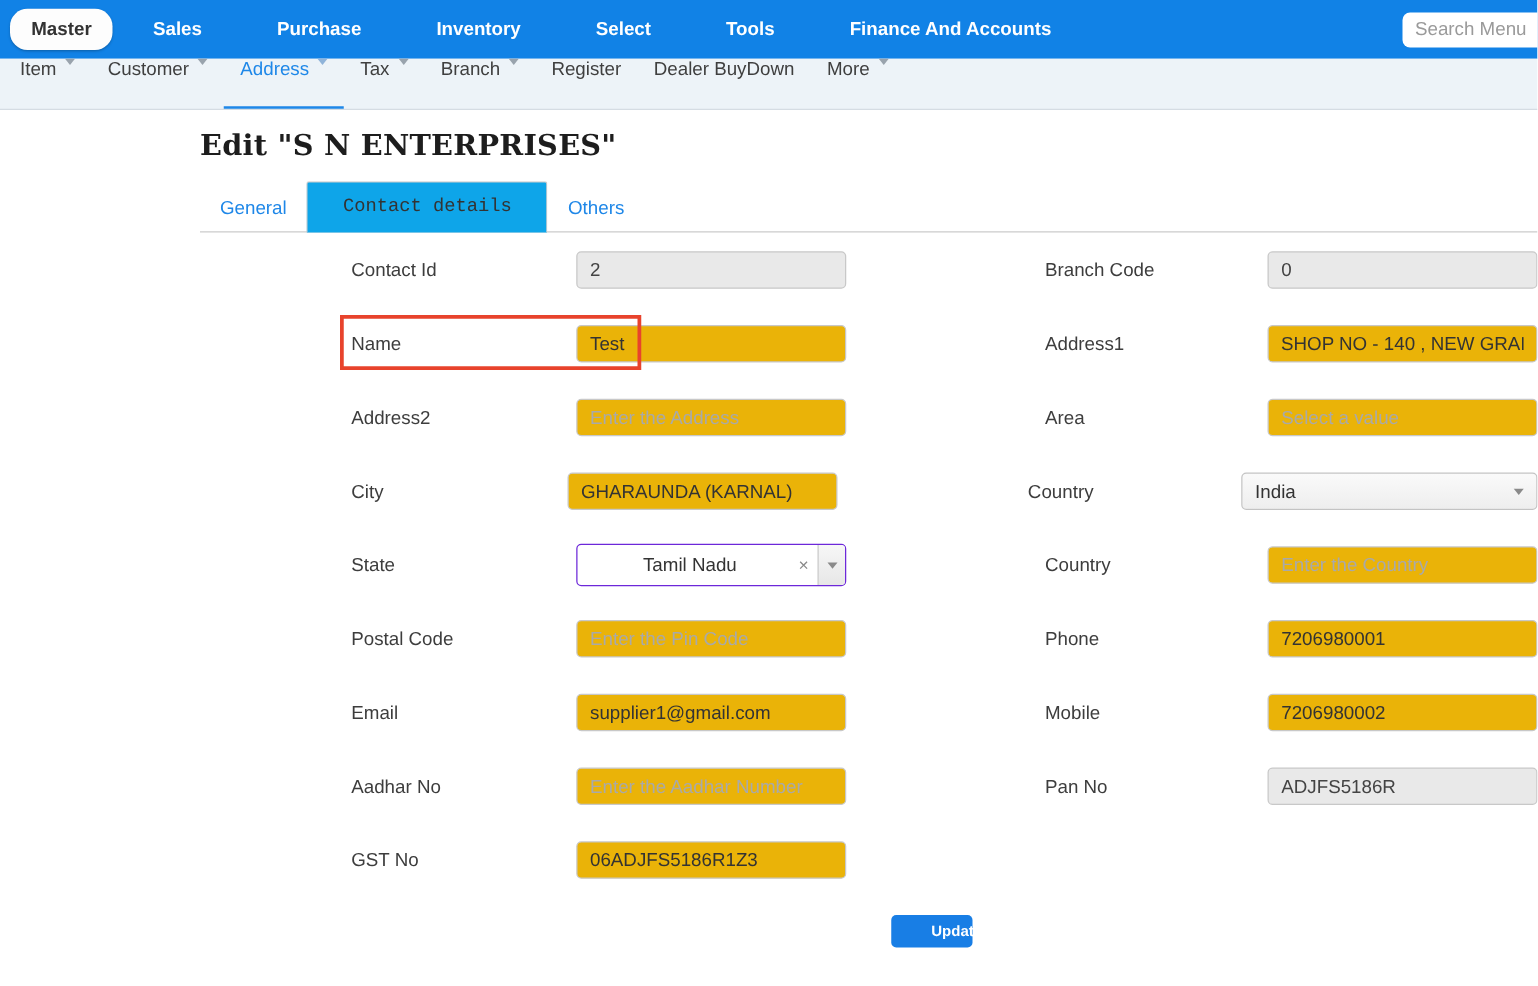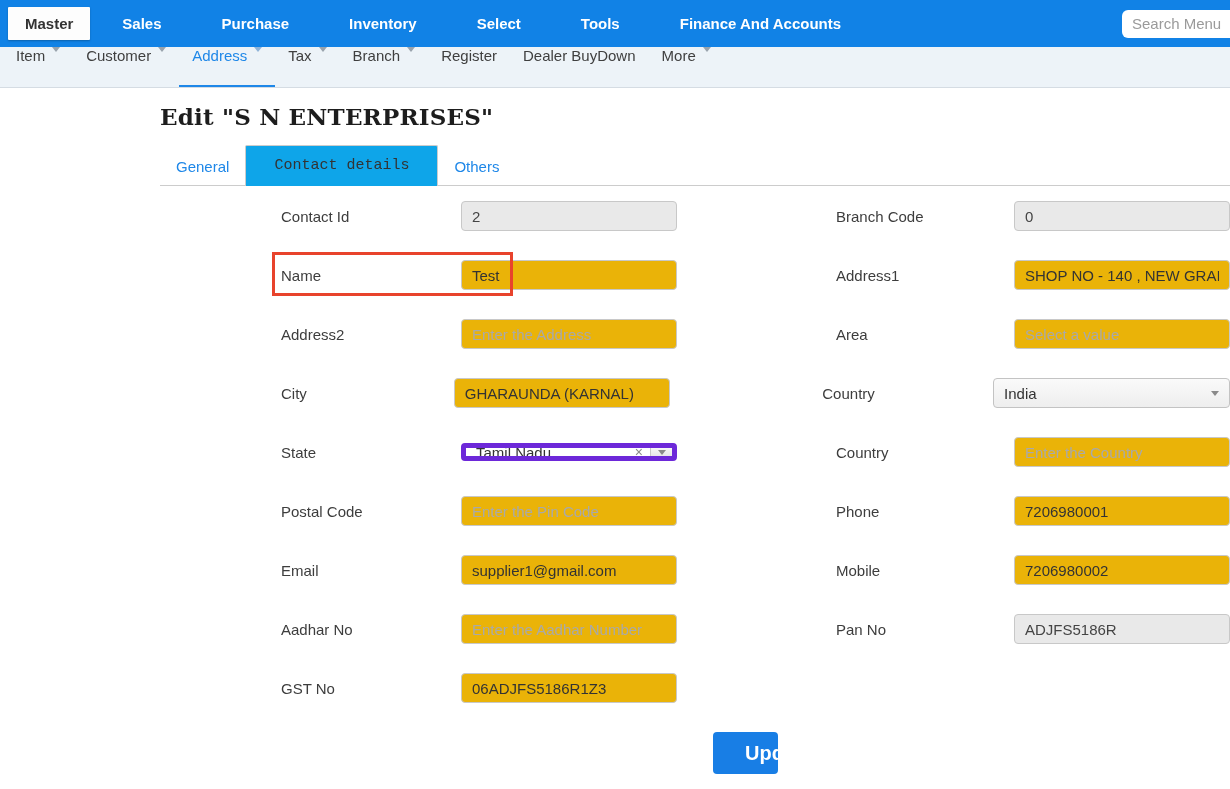--- a/index.html
+++ b/index.html
@@ -14,21 +14,21 @@
   .topnav {
     height: 47px; background: #1182e6;
     display: flex; align-items: center;
     padding-left: 8px; padding-right: 0;
   }
   .topnav-item {
     color: #fff; font-size: 15px; font-weight: 700;
     padding: 0 30px; cursor: pointer; white-space: nowrap;
   }
   .topnav-item.active {
-    background: #fdfdfd; color: #333; border-radius: 1px;
+    background: #fdfdfd; color: #333; border-radius: 14px;
     padding: 8px 17px; margin-right: 2px;
     box-shadow: 0 1px 2px rgba(0,0,0,0.25);
   }
   .search-input {
     margin-left: auto; margin-right: -14px;
     width: 122px; height: 28px; border: none; border-radius: 6px;
     padding: 0 10px; font-size: 15px; color: #333; outline: none;
     font-family: "Liberation Sans", sans-serif;
   }
   .search-input::placeholder { color: #9a9a9a; }
@@ -88,22 +88,22 @@
     width: 216px; height: 30px;
     border: 1px solid #c8c8c8; border-radius: 4px;
     padding: 0 10px; font-size: 15px; color: #333; background: #eab308;
     outline: none; font-family: "Liberation Sans", sans-serif;
     overflow: hidden; white-space: nowrap;
   }
   .inp::placeholder { color: #a9a9a9; }
   .inp:disabled { background: #e9e9e9; color: #444; opacity: 1; }
 
   .combo {
-    width: 216px; height: 18px; border: 5px solid #6d28d9; border-radius: 4px;
-    display: flex; align-items: center; overflow: hidden; background: #fff;
+    width: 216px; height: 34px; border: 1px solid #6d28d9; border-radius: 4px;
+    display: flex; align-items: center; overflow: hidden; background: #fff; text-align: center;
   }
   .combo-value { flex: 1; padding-left: 10px; font-size: 15px; color: #333; }
   .clear-icon { color: #8a8a8a; padding: 0 7px; font-size: 14px; cursor: pointer; }
   .combo-btn {
     width: 22px; align-self: stretch;
     background: linear-gradient(#f7f7f7, #e7e7e7);
     border-left: 1px solid #c8c8c8;
     display: flex; align-items: center; justify-content: center; cursor: pointer;
   }
   .combo-btn .caret, .select .caret {
@@ -118,22 +118,22 @@
   }
 
   .red-box {
     position: absolute; left: -9px; top: -8px;
     width: 241px; height: 44px;
     border: 3px solid #e8432c; pointer-events: none;
   }
 
   .update-row { margin: 2px 0 0 713px; }
   .update-btn {
-    width: 65px; height: 42px; background: #187ee5; color: #fff;
-    border: none; border-radius: 4px; font-size: 20px; font-weight: 700;
+    width: 65px; height: 26px; background: #187ee5; color: #fff;
+    border: none; border-radius: 4px; font-size: 12px; font-weight: 700;
     cursor: pointer; font-family: "Liberation Sans", sans-serif; padding-left: 32px;
   }
 </style>
 </head>
 <body>
 
 <header class="topnav">
   <div class="topnav-item active">Master</div>
   <div class="topnav-item">Sales</div>
   <div class="topnav-item">Purchase</div>

